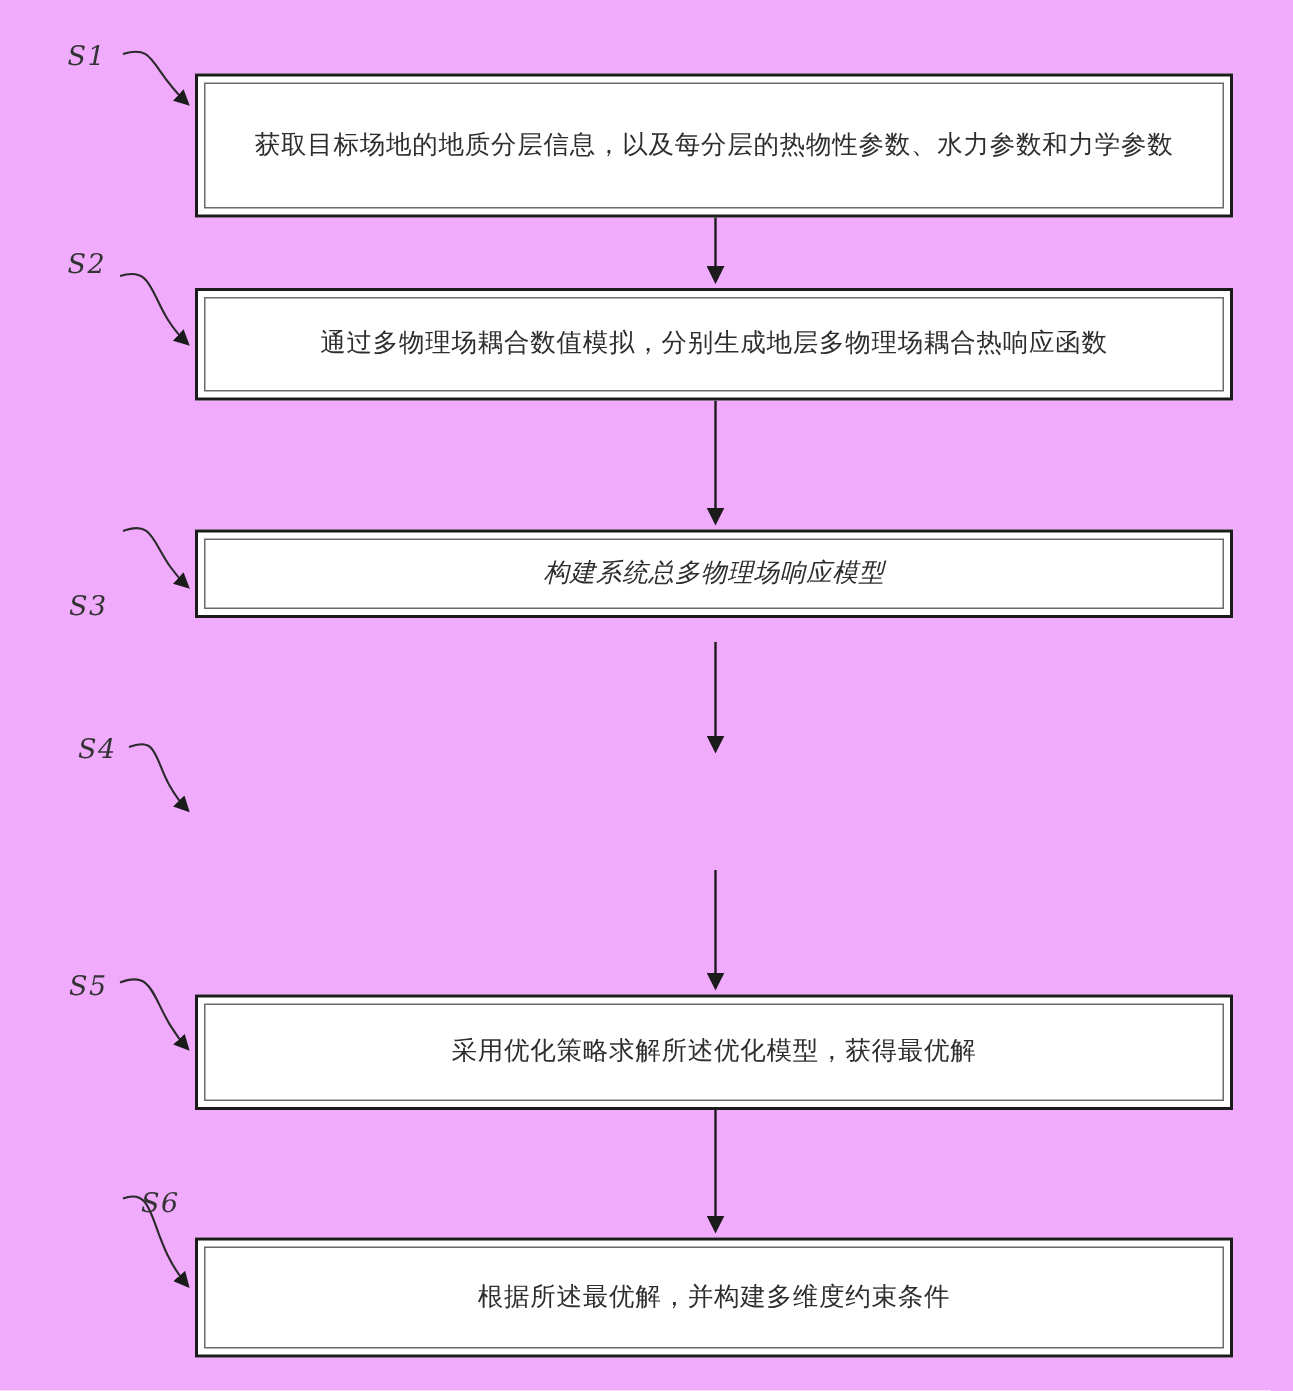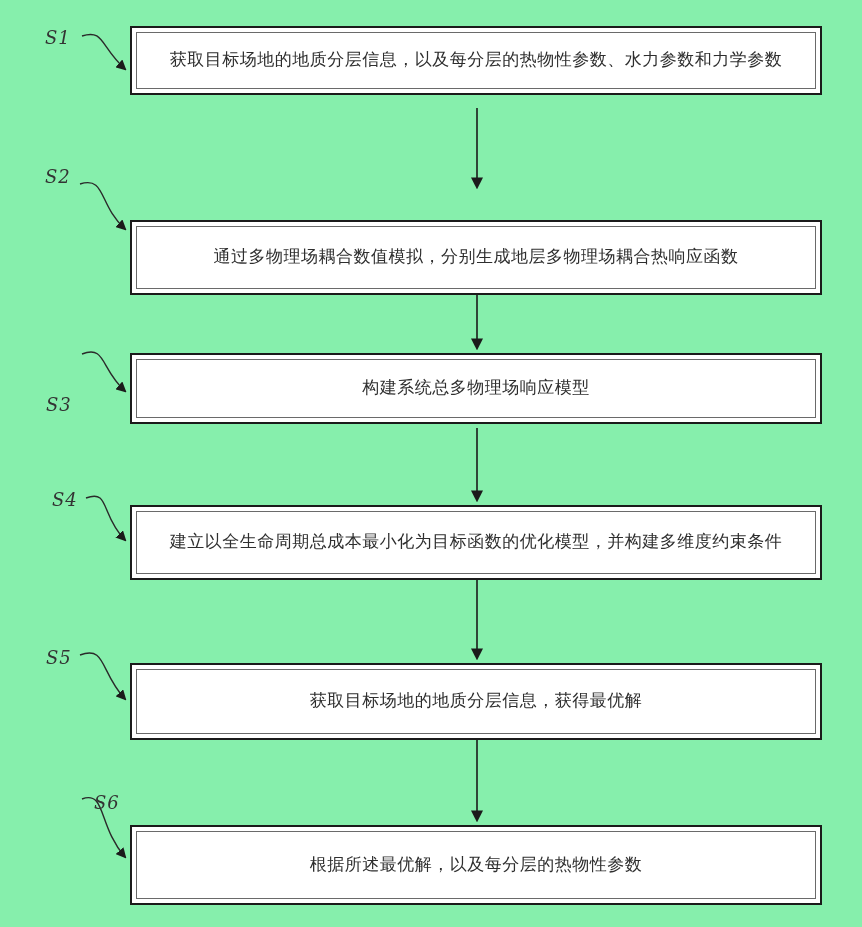--- a/index.html
+++ b/index.html
@@ -4,21 +4,21 @@
 <style>
   html, body {
     margin: 0;
     padding: 0;
     background: #ffffff;
   }
   .canvas {
     position: relative;
     width: 862px;
     height: 927px;
-    background: #86efac;
+    background: #f0abfc;
     font-family: "Liberation Sans", sans-serif;
     overflow: hidden;
   }
   .connector-layer {
     position: absolute;
     left: 0;
     top: 0;
     width: 862px;
     height: 927px;
     pointer-events: none;
@@ -41,23 +41,23 @@
     padding: 0 24px;
     box-sizing: border-box;
   }
   .flow-box .box-text {
     font-size: 17px;
     line-height: 1.35;
     letter-spacing: 0.5px;
     color: #2e2e2e;
     text-align: center;
   }
-  .box1 { top: 26px;  height: 69px; }
-  .box2 { top: 192px; height: 75px; margin-top: 28px; }
-  .box3 { top: 353px; height: 71px; }
+  .box1 { top: 49px;  height: 96px; }
+  .box2 { top: 192px; height: 75px; }
+  .box3 { top: 353px; height: 59px; font-style: italic; }
   .box4 { top: 505px; height: 75px; }
   .box5 { top: 663px; height: 77px; }
   .box6 { top: 825px; height: 80px; }
   .step-label {
     position: absolute;
     font-family: "DejaVu Serif", serif;
     font-style: italic;
     font-size: 18px;
     font-weight: 500;
     color: #333333;
@@ -111,29 +111,24 @@
   <div class="flow-box box2">
     <div class="inner">
       <span class="box-text">通过多物理场耦合数值模拟，分别生成地层多物理场耦合热响应函数</span>
     </div>
   </div>
   <div class="flow-box box3">
     <div class="inner">
       <span class="box-text">构建系统总多物理场响应模型</span>
     </div>
   </div>
-  <div class="flow-box box4">
-    <div class="inner">
-      <span class="box-text">建立以全生命周期总成本最小化为目标函数的优化模型，并构建多维度约束条件</span>
-    </div>
-  </div>
   <div class="flow-box box5">
     <div class="inner">
-      <span class="box-text">获取目标场地的地质分层信息，获得最优解</span>
+      <span class="box-text">采用优化策略求解所述优化模型，获得最优解</span>
     </div>
   </div>
   <div class="flow-box box6">
     <div class="inner">
-      <span class="box-text">根据所述最优解，以及每分层的热物性参数</span>
+      <span class="box-text">根据所述最优解，并构建多维度约束条件</span>
     </div>
   </div>
 
 </div>
 
 </body></html>

